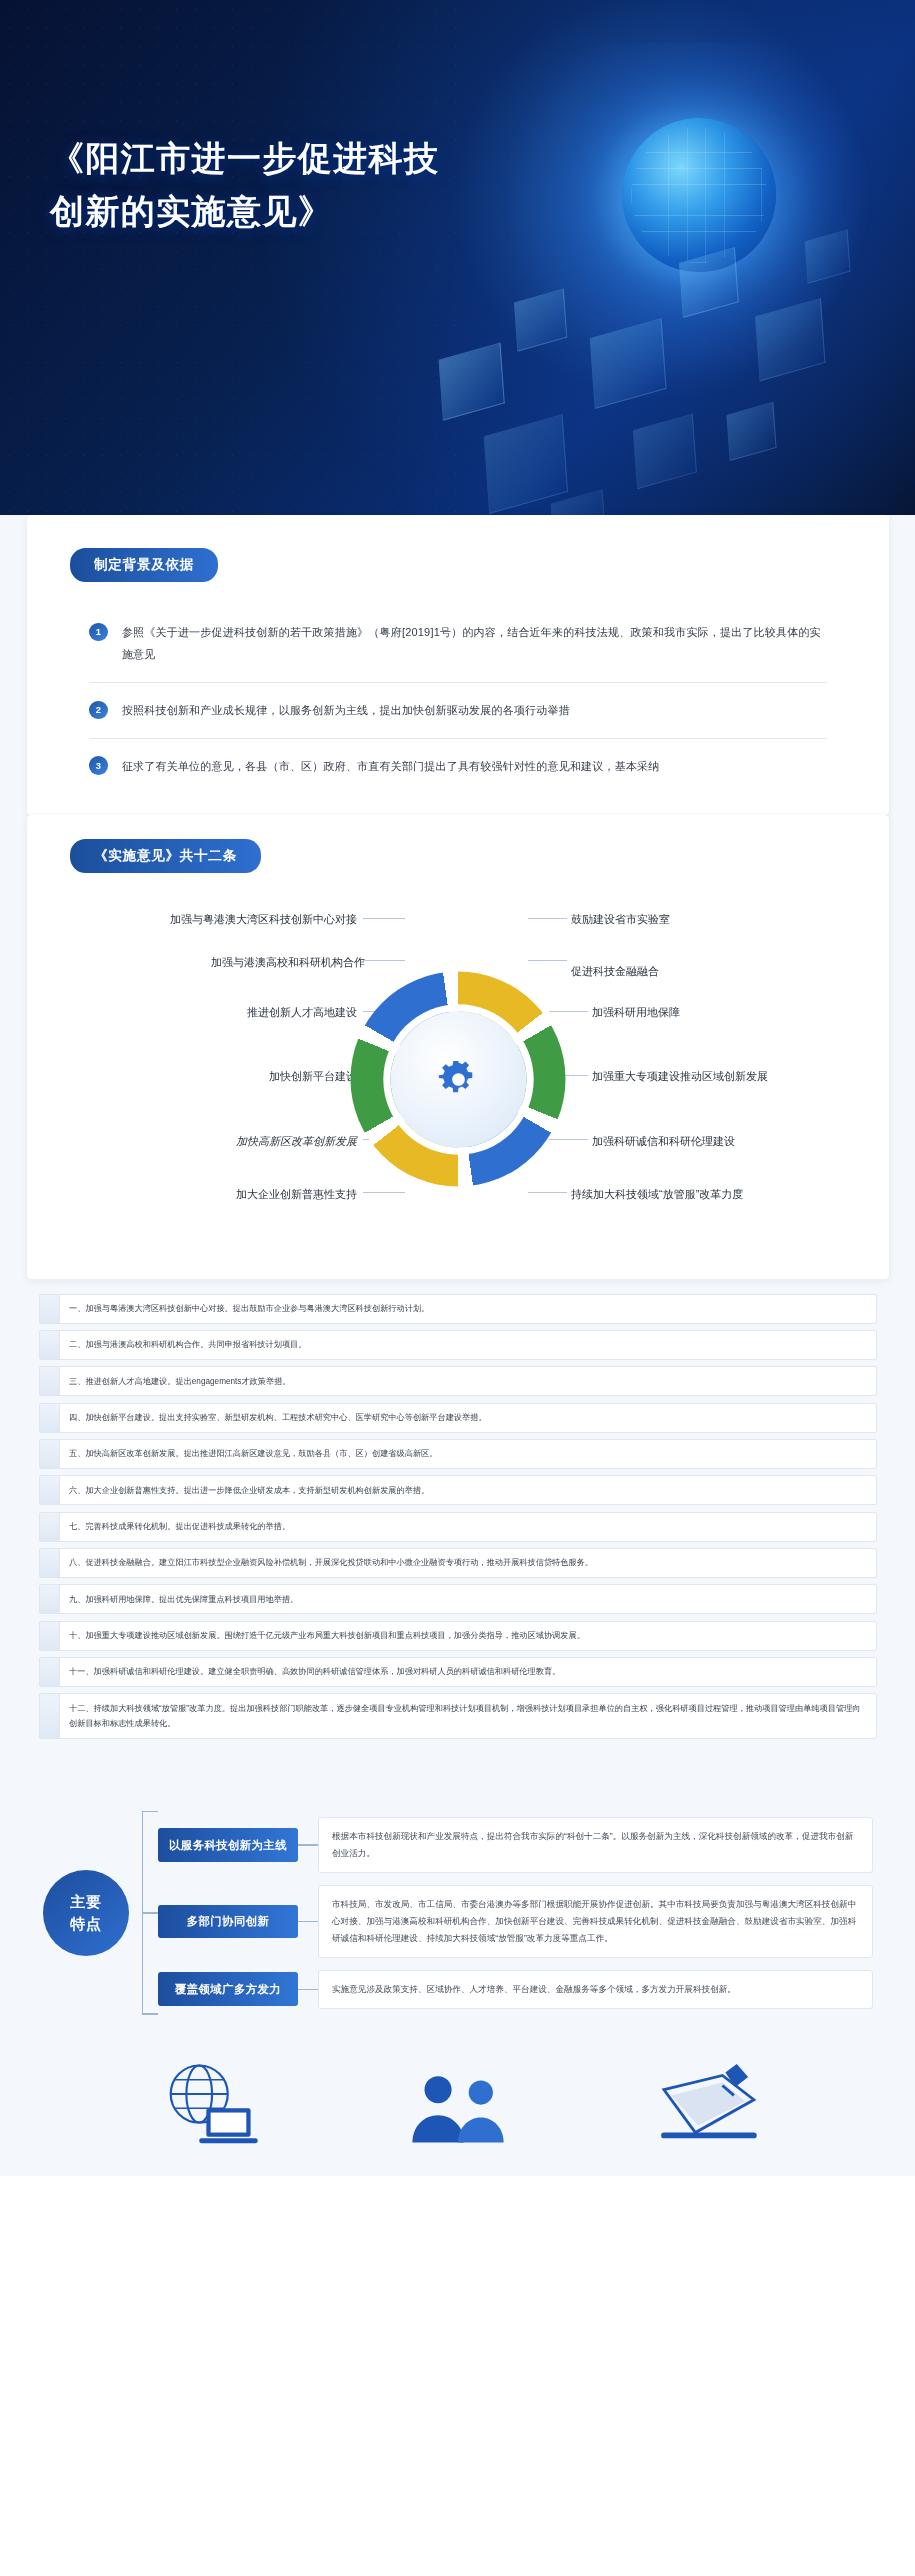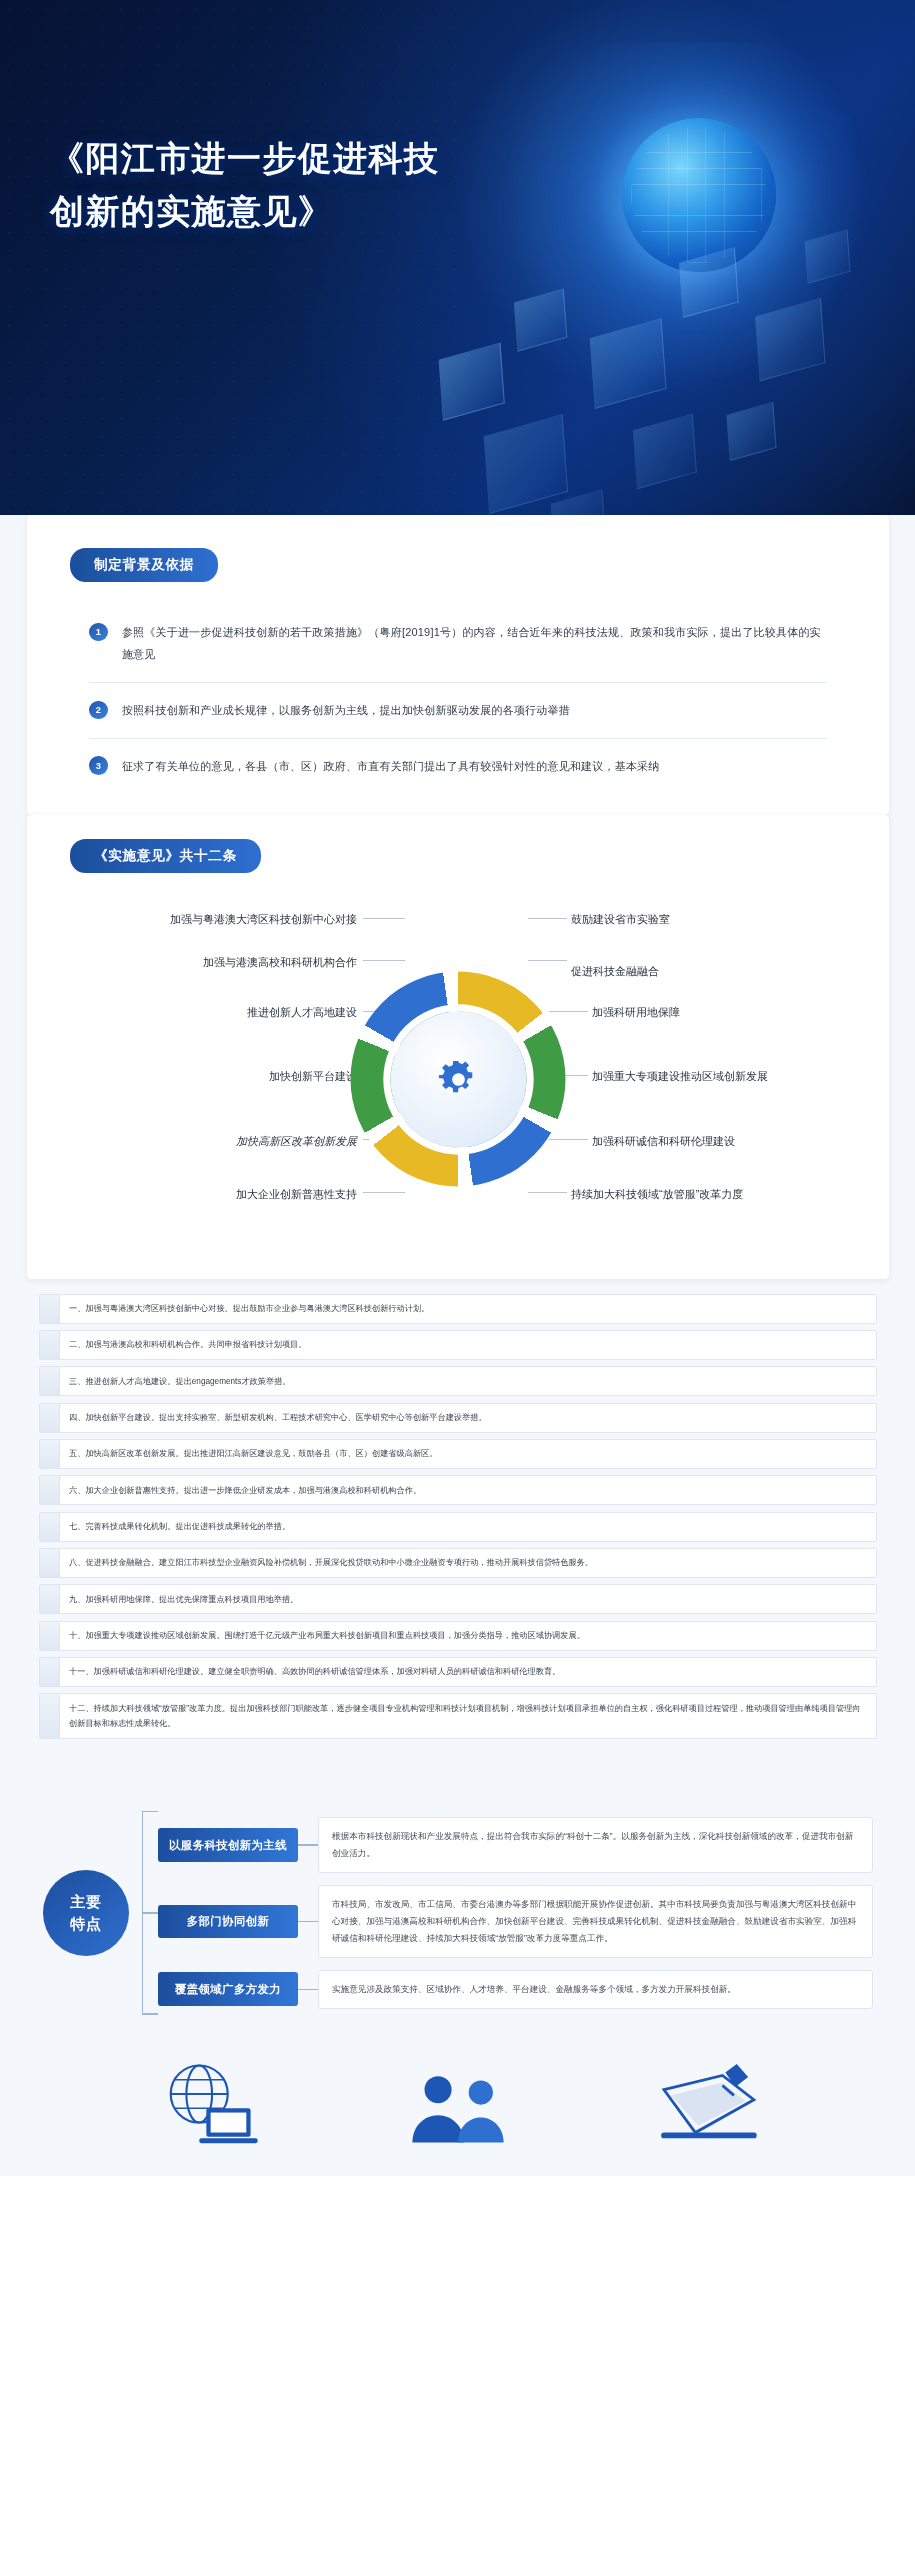--- a/index.html
+++ b/index.html
@@ -216,21 +216,21 @@
     </div>
 
     <div class="card sec2" style="">
       <div class="head-wrap">
         <span class="sec-head">《实施意见》共十二条</span>
       </div>
 
       <div class="gear-area">
 
         <div class="leg leg-l" style="left:29px; top:26px;  width:301px;">加强与粤港澳大湾区科技创新中心对接</div>
-        <div class="leg leg-l" style="left:29px; top:69px;  width:301px;">加强与港澳高校和科研机构合作</div>
+        <div class="leg leg-l" style="left:37px; top:69px;  width:301px;">加强与港澳高校和科研机构合作</div>
         <div class="leg leg-l" style="left:29px; top:119px; width:301px;">推进创新人才高地建设</div>
         <div class="leg leg-l" style="left:29px; top:183px; width:301px;">加快创新平台建设</div>
         <div class="leg leg-l" style="left:29px; top:248px; width:301px;font-style:italic;">加快高新区改革创新发展</div>
         <div class="leg leg-l" style="left:29px; top:301px; width:301px;">加大企业创新普惠性支持</div>
 
         <div class="leg-line" style="left:336px; top:31.5px;  width:42px;"></div>
         <div class="leg-line" style="left:336px; top:74px; width:42px;"></div>
         <div class="leg-line" style="left:336px; top:125px; width:42px;"></div>
         <div class="leg-line" style="left:336px; top:189px; width:42px;"></div>
         <div class="leg-line" style="left:336px; top:253px; width:42px;"></div>
@@ -260,21 +260,21 @@
         </div>
       </div>
     </div>
 
     <div class="sec3">
       <div class="row12">一、加强与粤港澳大湾区科技创新中心对接。提出鼓励市企业参与粤港澳大湾区科技创新行动计划。</div>
       <div class="row12">二、加强与港澳高校和科研机构合作。共同申报省科技计划项目。</div>
       <div class="row12">三、推进创新人才高地建设。提出engagements才政策举措。</div>
       <div class="row12">四、加快创新平台建设。提出支持实验室、新型研发机构、工程技术研究中心、医学研究中心等创新平台建设举措。</div>
       <div class="row12">五、加快高新区改革创新发展。提出推进阳江高新区建设意见，鼓励各县（市、区）创建省级高新区。</div>
-      <div class="row12">六、加大企业创新普惠性支持。提出进一步降低企业研发成本，加强与港澳高校和科研机构合作。</div>
+      <div class="row12">六、加大企业创新普惠性支持。提出进一步降低企业研发成本，支持新型研发机构创新发展的举措。</div>
       <div class="row12">七、完善科技成果转化机制。提出促进科技成果转化的举措。</div>
       <div class="row12">八、促进科技金融融合。建立阳江市科技型企业融资风险补偿机制，开展深化投贷联动和中小微企业融资专项行动，推动开展科技信贷特色服务。</div>
       <div class="row12">九、加强科研用地保障。提出优先保障重点科技项目用地举措。</div>
       <div class="row12">十、加强重大专项建设推动区域创新发展。围绕打造千亿元级产业布局重大科技创新项目和重点科技项目，加强分类指导，推动区域协调发展。</div>
       <div class="row12">十一、加强科研诚信和科研伦理建设。建立健全职责明确、高效协同的科研诚信管理体系，加强对科研人员的科研诚信和科研伦理教育。</div>
       <div class="row12">十二、持续加大科技领域“放管服”改革力度。提出加强科技部门职能改革，逐步健全项目专业机构管理和科技计划项目机制，增强科技计划项目承担单位的自主权，强化科研项目过程管理，推动项目管理由单纯项目管理向创新目标和标志性成果转化。</div>
     </div>
 
     <div class="sec4">
       <div class="feat-wrap">

